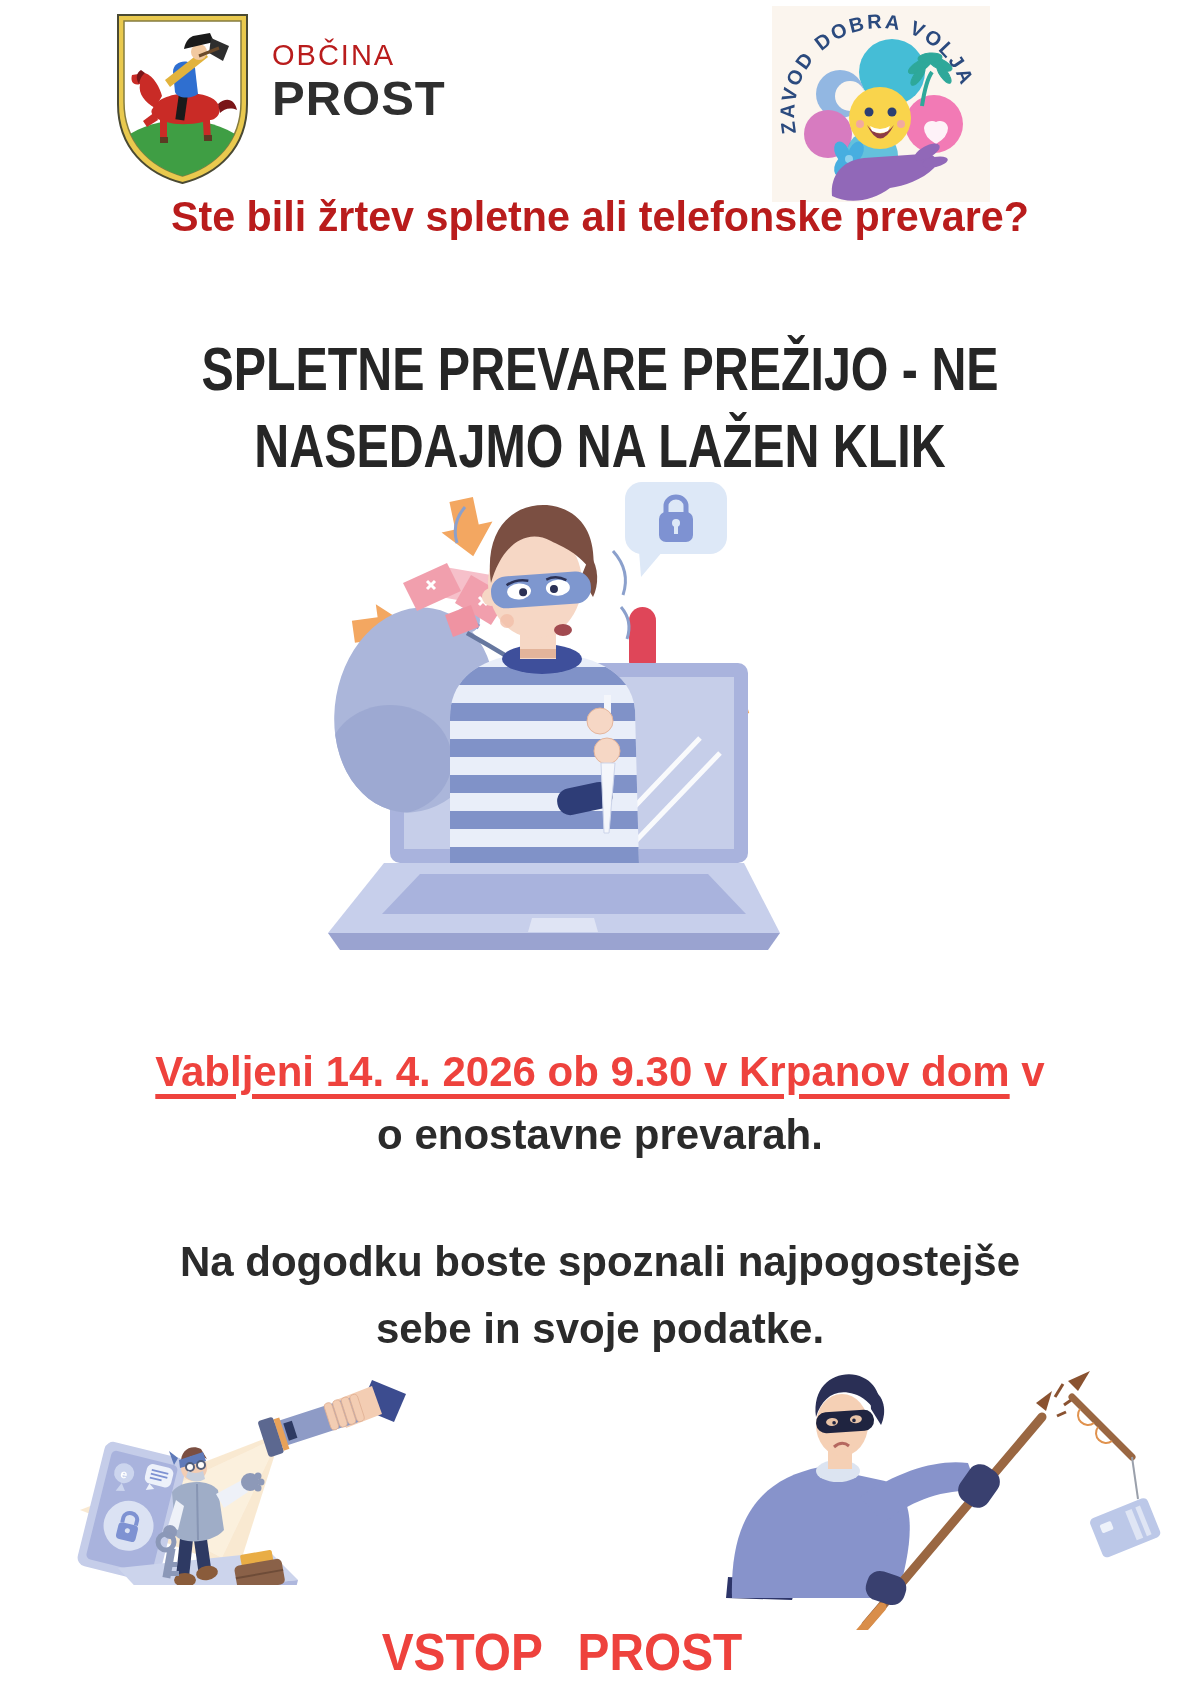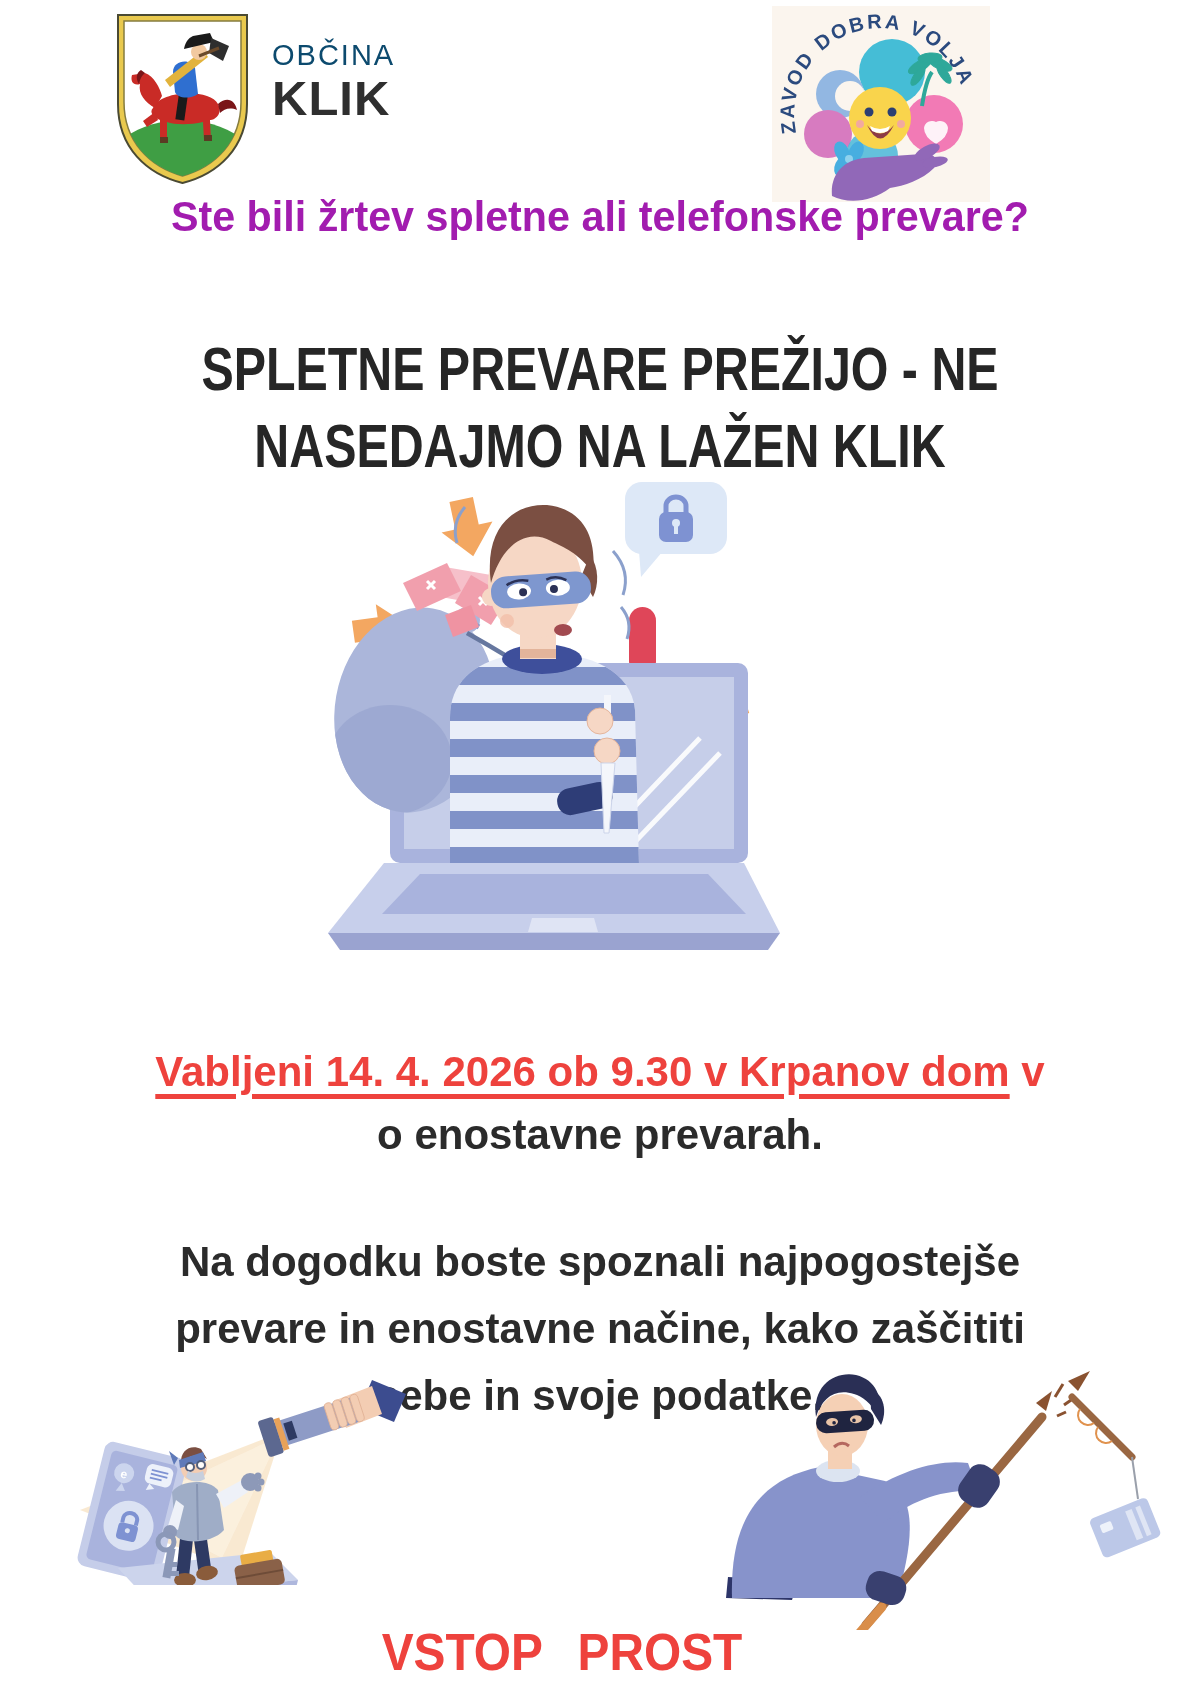--- a/index.html
+++ b/index.html
@@ -2,26 +2,26 @@
 <html><head>
 <meta charset="utf-8">
 <style>
   html,body{margin:0;padding:0;background:#e8e8e8;}
   .poster{position:relative;width:1200px;height:1697px;background:#ffffff;overflow:hidden;
           font-family:"Liberation Sans","DejaVu Sans",sans-serif;margin:0 auto;}
   .abs{position:absolute;}
   .centered{left:0;width:1200px;text-align:center;}
 
   .muni-text{left:272px;top:40px;line-height:1.1;}
-  .muni-line1{font-size:29px;font-weight:400;color:#0c4a6e;letter-spacing:2px;}
+  .muni-line1{font-size:29px;font-weight:400;color:#b91c1c;letter-spacing:2px;}
   .muni-line2{font-size:49px;font-weight:800;color:#2f2f2f;letter-spacing:1px;}
 
   .org-logo-box{left:772px;top:6px;width:218px;height:196px;background:#fbf5ee;}
 
-  .q-heading{top:192px;color:#a21caf;font-size:43px;font-weight:700;}
+  .q-heading{top:192px;color:#b91c1c;font-size:43px;font-weight:700;}
   .q-heading .line{display:inline-block;transform:scaleX(.96);white-space:nowrap;}
 
   .main-title{top:330px;color:#262626;font-weight:800;font-size:62px;line-height:77px;}
   .main-title .line{display:block;transform:scaleX(.78);white-space:nowrap;letter-spacing:0px;}
 
   .para{font-weight:700;color:#2b2b2b;}
   .invitation{top:1040px;font-size:42px;line-height:63px;}
   .description{top:1228px;font-size:42px;line-height:67px;}
   .red{color:#ee423d;}
   .u-red{text-decoration:underline;text-decoration-thickness:5px;text-underline-offset:8px;margin-top:25px;}
@@ -64,21 +64,21 @@
         <circle cx="84" cy="40" r="8" fill="#f2c9a0"></circle>
         <path d="M69,37 l30,-7 l-4,-9 l-17,3 c-5,2 -8,7 -9,13 z" fill="#1a1a1a"></path>
         <polygon points="96,26 114,34 108,49 94,41" fill="#2e2e2e"></polygon>
         <line x1="84" y1="44" x2="104" y2="36" stroke="#6b4a2a" stroke-width="3"></line>
       </g>
     </g>
   </svg>
 
   <div class="abs muni-text">
     <div class="muni-line1">OBČINA</div>
-    <div class="muni-line2">KLIK</div>
+    <div class="muni-line2">PROST</div>
   </div>
 
   <div class="abs org-logo-box">
     <svg width="218" height="196" viewBox="0 0 218 196">
       <defs>
         <path id="logoArc" d="M30,144 A86,86 0 1 1 193,123" fill="none"></path>
       </defs>
 
       <circle cx="120" cy="66" r="33" fill="#45bdd6"></circle>
       <circle cx="68" cy="88" r="24" fill="#92b7e2"></circle>
@@ -245,21 +245,20 @@
     </g>
   </svg>
 
   <div class="abs centered para invitation">
     <div><span class="red u-red">Vabljeni 14. 4. 2026 ob 9.30 v Krpanov dom</span><span class="red"> v</span></div>
     <div>o enostavne prevarah.</div>
   </div>
 
   <div class="abs centered para description">
     <div>Na dogodku boste spoznali najpogostejše</div>
-    <div>prevare in enostavne načine, kako zaščititi</div>
     <div>sebe in svoje podatke.</div>
   </div>
 
   <svg class="abs" style="left:30px;top:1330px;" width="390" height="255" viewBox="0 0 390 255">
     <polygon points="252,102 50,180 208,240" fill="#f7e3c6" opacity=".8"></polygon>
     <polygon points="250,106 95,178 192,228" fill="#fcf1df" opacity=".85"></polygon>
 
     <g transform="rotate(14 100 190)">
       <rect x="58" y="118" width="84" height="128" rx="9" fill="#c5cde9"></rect>
       <rect x="66" y="126" width="68" height="112" rx="5" fill="#a9b3dd"></rect>

